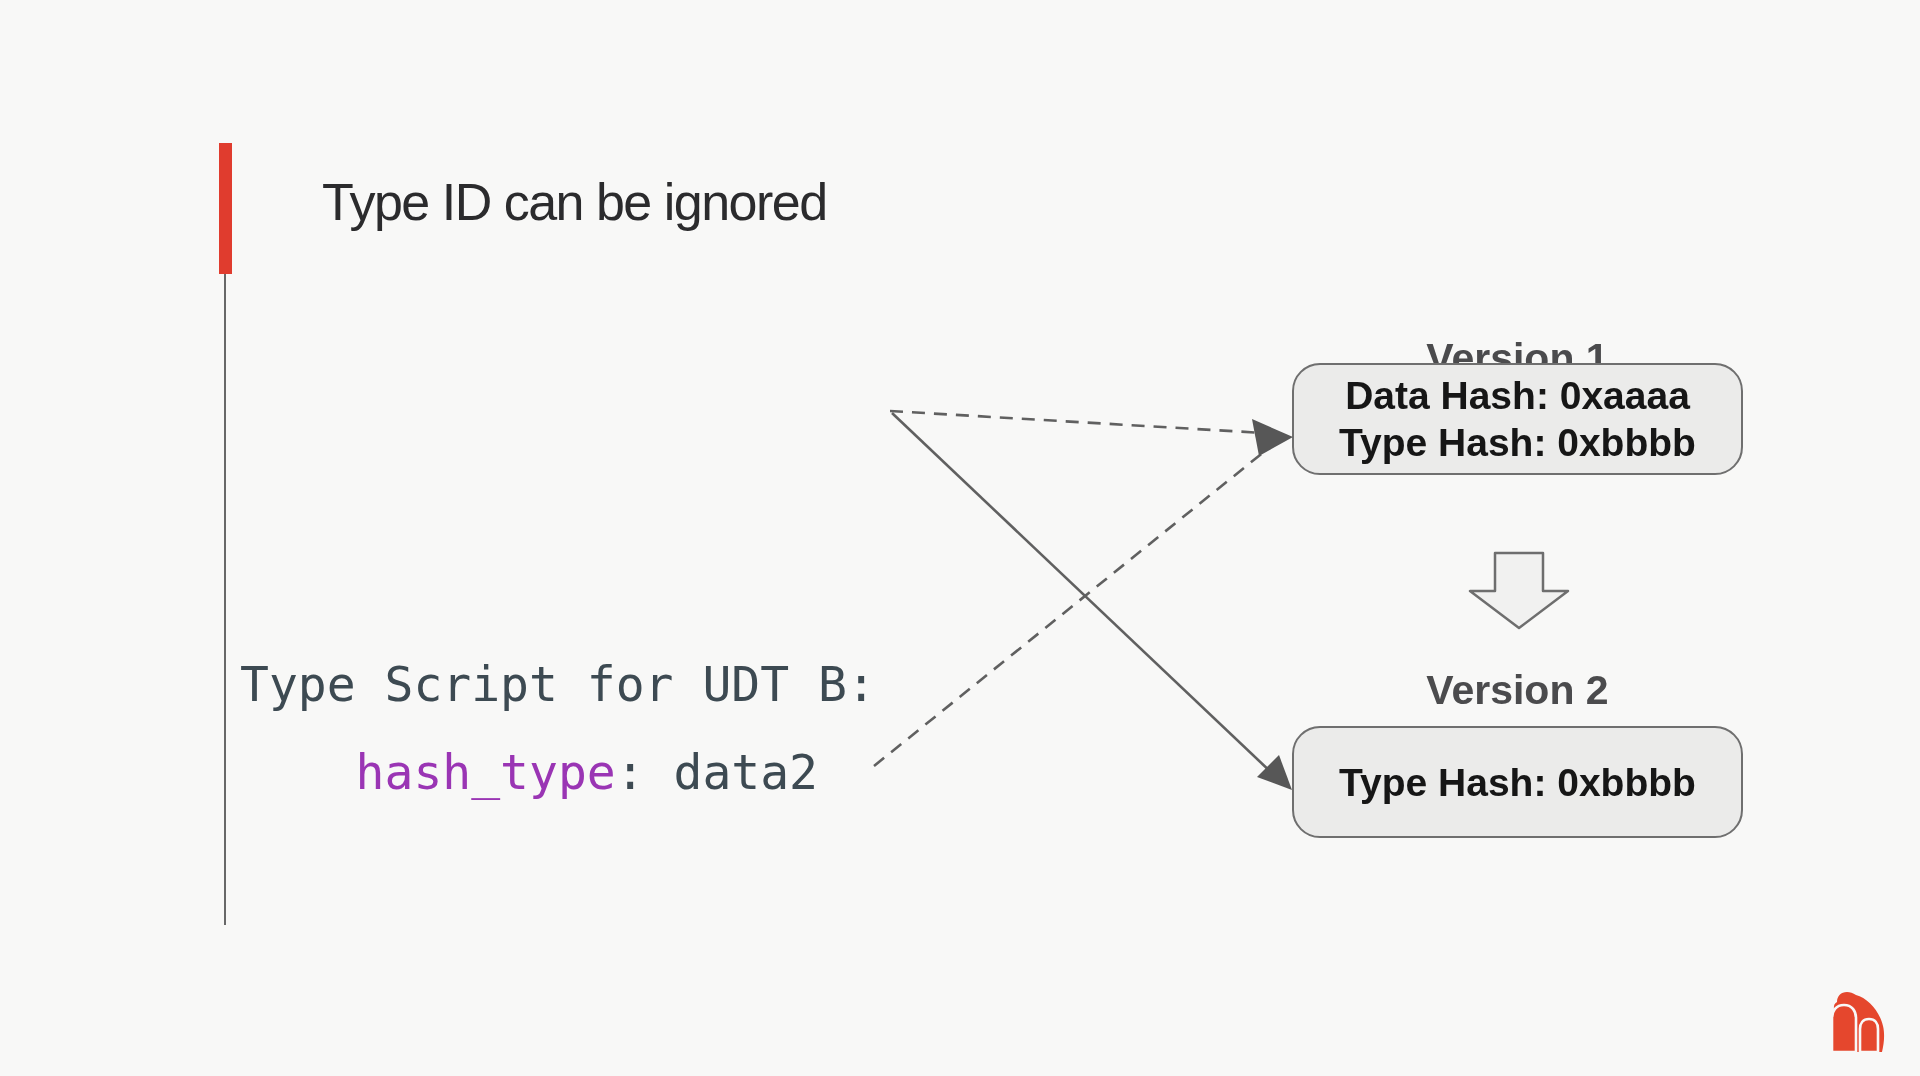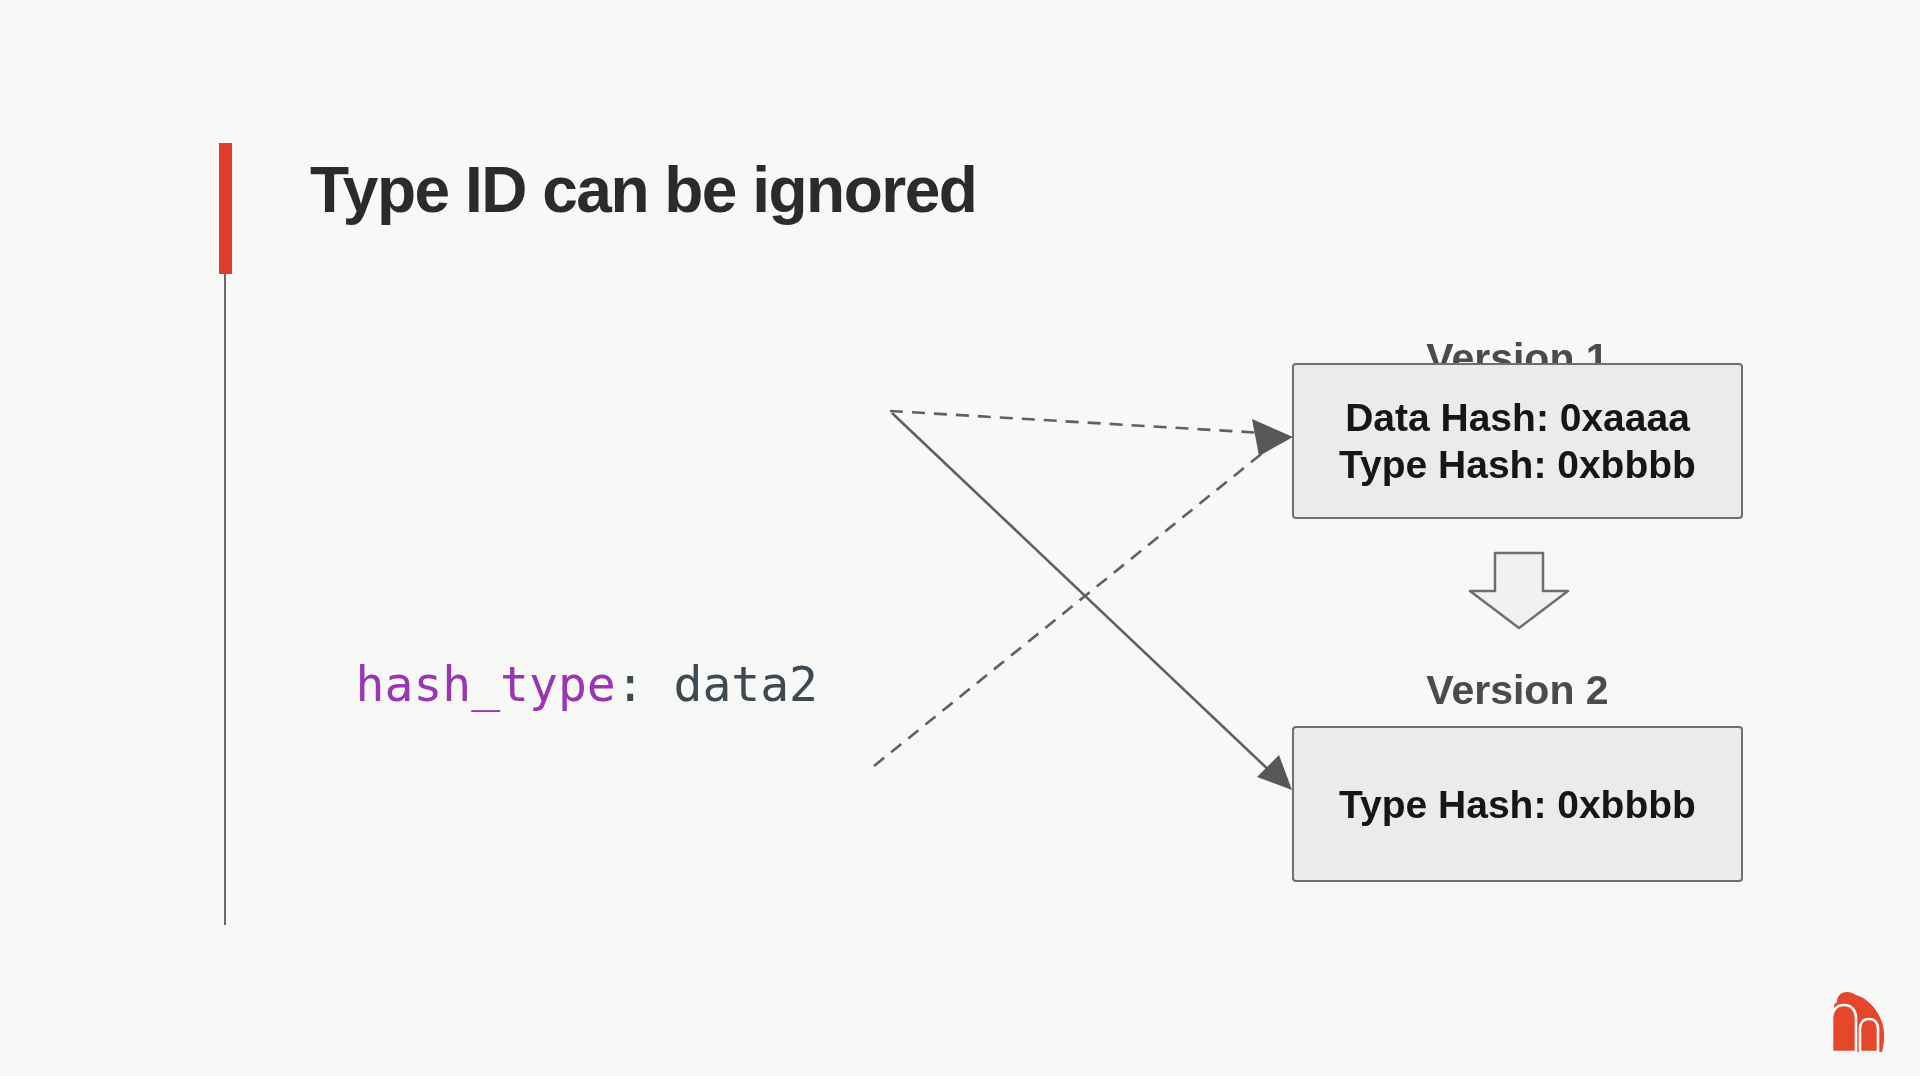--- a/index.html
+++ b/index.html
@@ -11,22 +11,22 @@
   }
   html,body{margin:0;padding:0;}
   body{background:#e9e9e9;font-family:"Liberation Sans",sans-serif;}
   .stage{
     position:relative;width:1920px;height:1076px;background:var(--background);
     overflow:hidden;
   }
   .accent-bar{position:absolute;left:219px;top:143px;width:13px;height:131px;background:var(--accent);}
   .vline{position:absolute;left:224px;top:274px;width:2px;height:651px;background:var(--rule);}
   .title{
-    position:absolute;left:306px;top:150px;margin:4px;
-    font-size:64px;line-height:72px;font-weight:700;letter-spacing:-1.5px;
+    position:absolute;left:306px;top:150px;margin:16px;
+    font-size:52px;line-height:72px;font-weight:400;letter-spacing:-1.5px;
     color:var(--title);white-space:nowrap;
   }
   .code{
     position:absolute;left:240px;
     font-family:"DejaVu Sans Mono","Liberation Mono",monospace;
     font-size:48px;line-height:87.5px;color:var(--code_plain);
   }
   .codeA{top:291px;}
   .codeB{top:641px;}
   .cl{white-space:pre;}
@@ -34,22 +34,22 @@
   .key{color:var(--code_key);}
   .val-red{color:var(--code_value);}
   .val-plain{color:var(--code_plain);}
   .vlabel{
     position:absolute;left:1292px;width:451px;text-align:center;
     font-size:41px;line-height:48px;font-weight:700;color:var(--version_label);
   }
   .vlabel.v1{top:286px;margin-top:48px;}
   .vlabel.v2{top:666px;}
   .vbox{
-    position:absolute;left:1292px;width:451px;height:156px;box-sizing:border-box;
-    background:var(--box_fill);border:2px solid var(--box_border);border-radius:4px;
+    position:absolute;left:1292px;width:451px;height:112px;box-sizing:border-box;
+    background:var(--box_fill);border:2px solid var(--box_border);border-radius:28px;
     display:flex;flex-direction:column;align-items:center;justify-content:center;
     font-size:39px;line-height:47px;font-weight:700;color:var(--box_text);
     text-align:left;white-space:nowrap;
   }
   .box1{top:363px;}
   .box2{top:726px;}
   .block-arrow{position:absolute;left:1468px;top:551px;}
   .block-arrow polygon{fill:var(--arrow_fill);stroke:var(--arrow_border);stroke-width:2.5;stroke-linejoin:round;}
   .connectors{position:absolute;left:0;top:0;pointer-events:none;}
   .connectors line{stroke:var(--line_gray);stroke-width:2.6;}
@@ -64,20 +64,21 @@
 
 <div class="stage">
 
   <div class="accent-bar"></div>
   <div class="vline"></div>
 
   <h1 class="title">Type ID can be ignored</h1>
 
 
   <div class="code codeB">
+    <div class="cl"><span class="plain">Type Script for UDT B:</span></div>
     <div class="cl ind"><span class="key">hash_type</span><span class="plain">: </span><span class="val-plain">data2</span></div>
   </div>
 
   <div class="vlabel v1">Version 1</div>
 
   <div class="vbox box1">
     <div>Data Hash: 0xaaaa</div>
     <div>Type Hash: 0xbbbb</div>
   </div>
 

